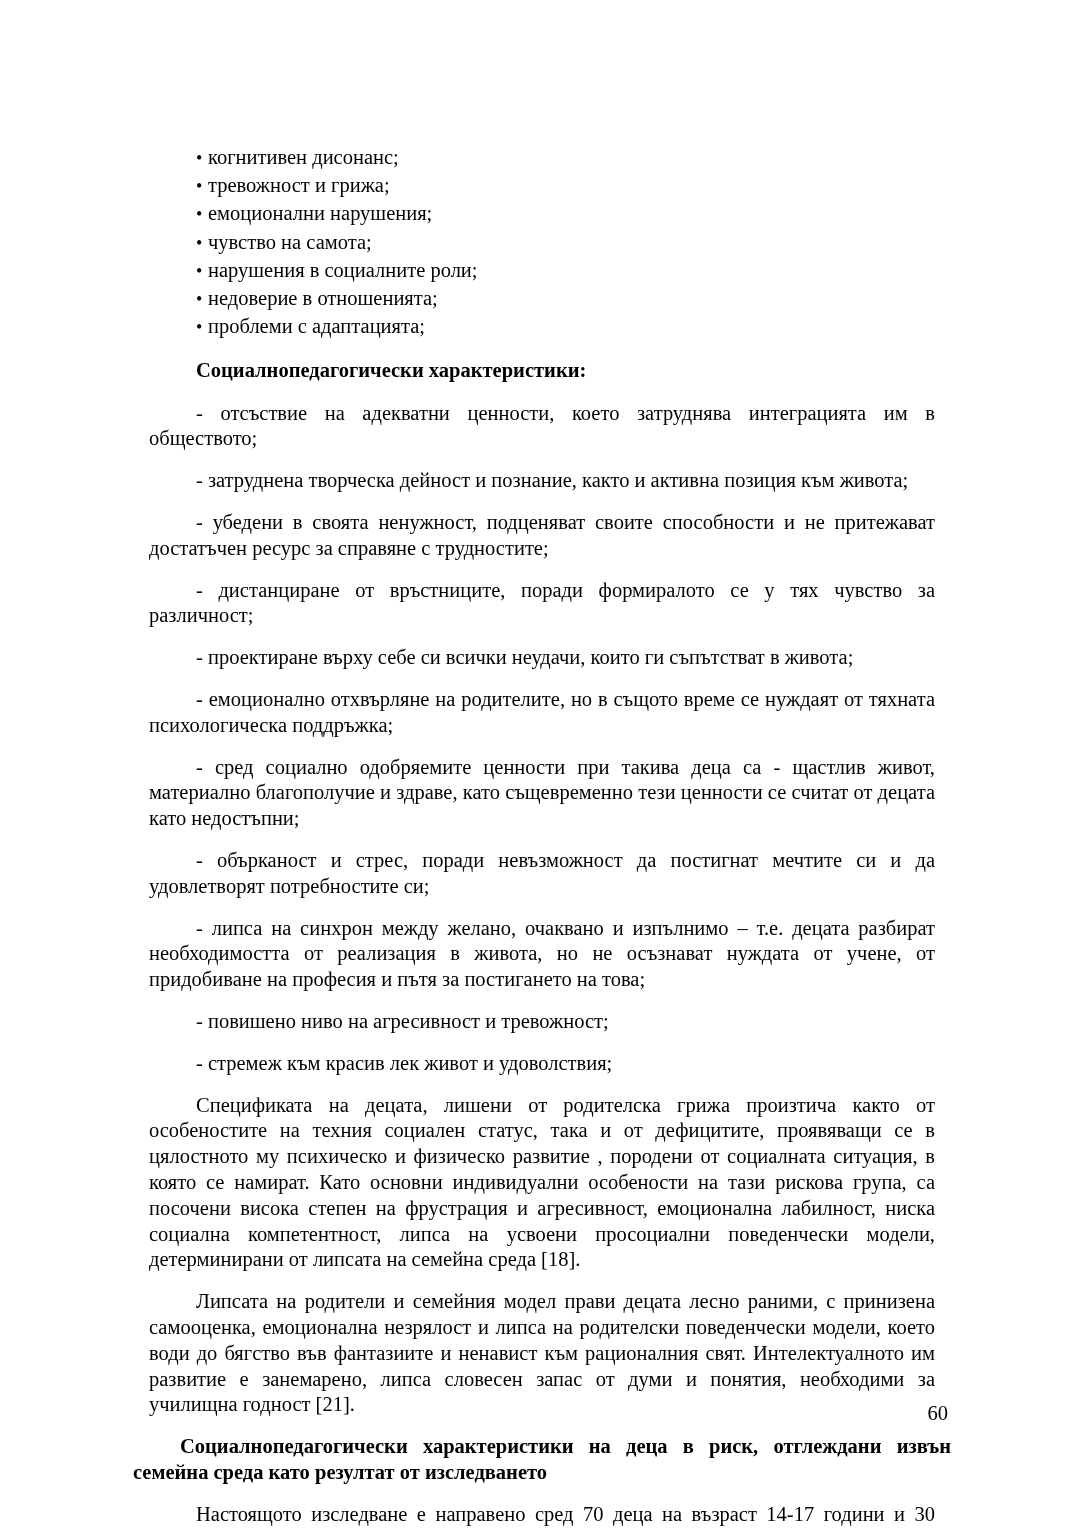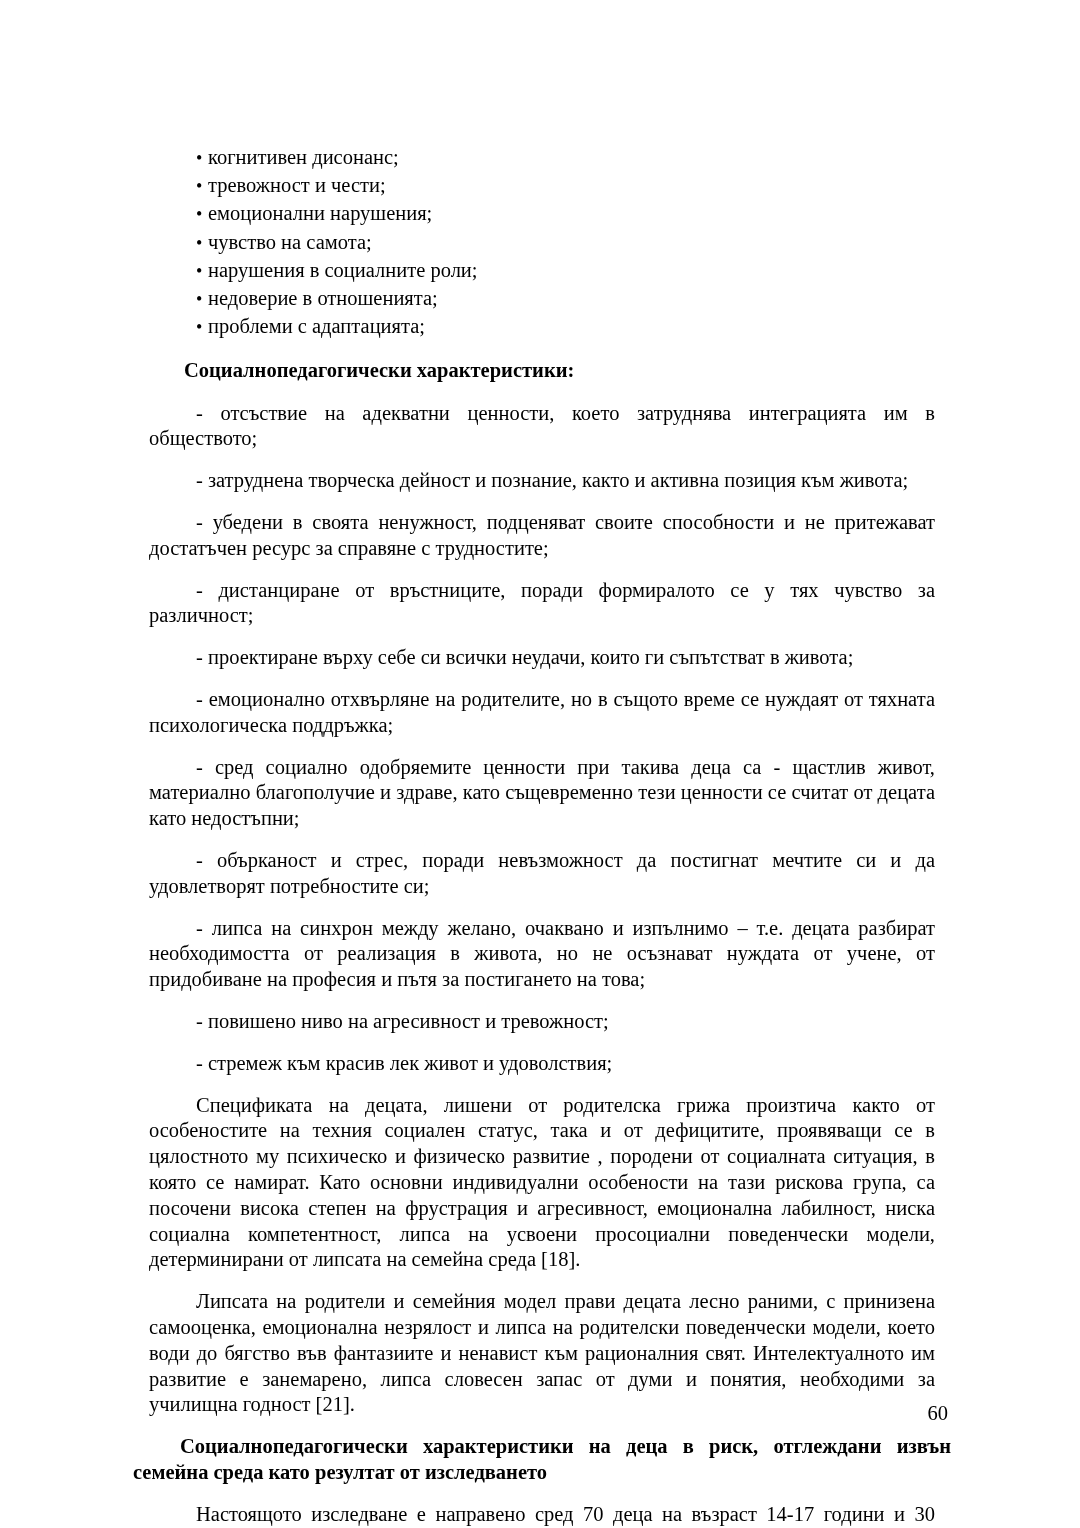--- a/index.html
+++ b/index.html
@@ -37,21 +37,21 @@
   .bullet-glyph {
     display: inline-block;
     width: 12px;
     font-size: 18px;
   }
   p.para {
     margin: 16px;
     text-indent: 47px;
   }
   h3.heading-inline {
-    margin: 4px;
+    margin: 16px;
     font-size: 20.5px;
     line-height: 27.2px;
     font-weight: bold;
     text-indent: 47px;
     text-align: left;
   }
   p.heading-para {
     margin: 0;
     text-indent: 47px;
     font-weight: bold;
@@ -65,21 +65,21 @@
   }
 </style>
 </head>
 <body>
 
 <div class="page">
   <div class="content">
 
     <ul class="bullets">
       <li><span class="bullet-glyph">•</span><span>когнитивен дисонанс;</span></li>
-      <li><span class="bullet-glyph">•</span><span>тревожност и чести;</span></li>
+      <li><span class="bullet-glyph">•</span><span>тревожност и грижа;</span></li>
       <li><span class="bullet-glyph">•</span><span>емоционални нарушения;</span></li>
       <li><span class="bullet-glyph">•</span><span>чувство на самота;</span></li>
       <li><span class="bullet-glyph">•</span><span>нарушения в социалните роли;</span></li>
       <li><span class="bullet-glyph">•</span><span>недоверие в отношенията;</span></li>
       <li><span class="bullet-glyph">•</span><span>проблеми с адаптацията;</span></li>
     </ul>
 
     <h3 class="heading-inline">Социалнопедагогически характеристики:</h3>
 
     <p class="para">- отсъствие на адекватни ценности, което затруднява интеграцията им в обществото;</p>

